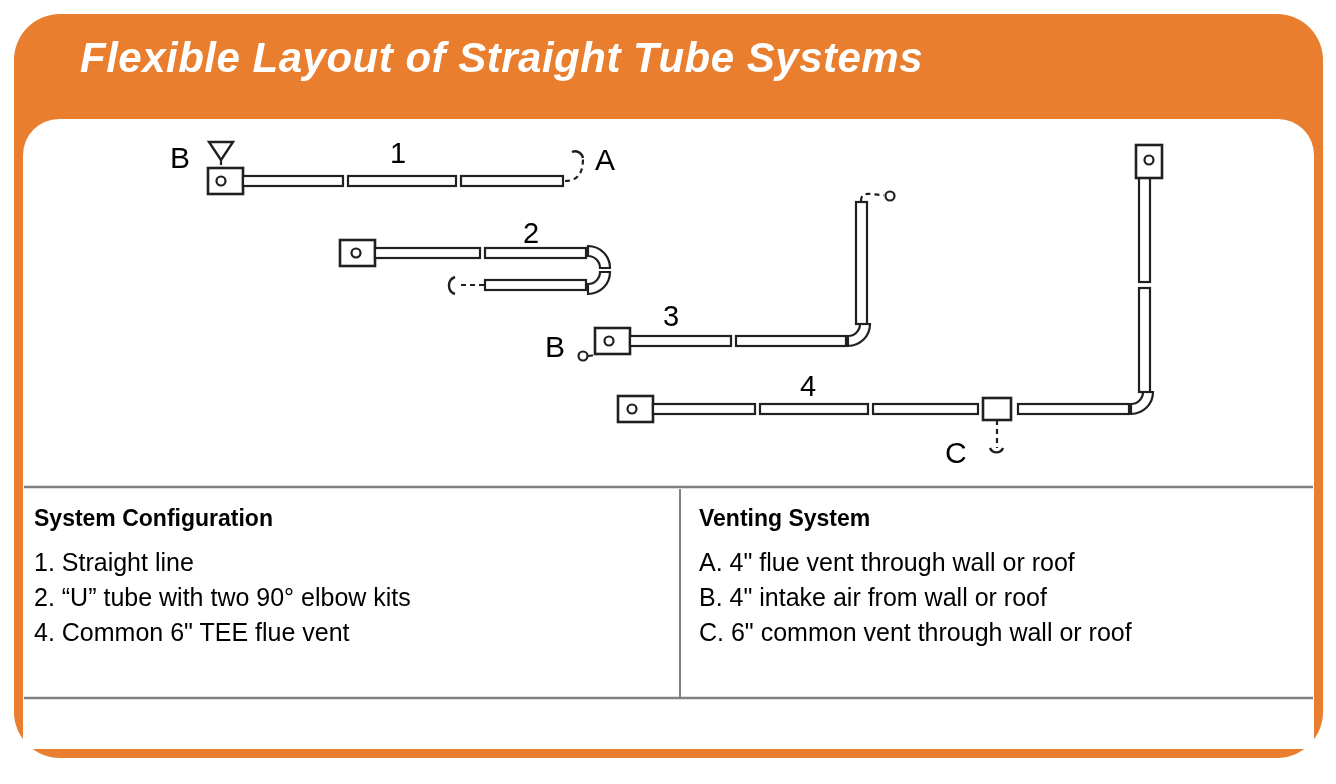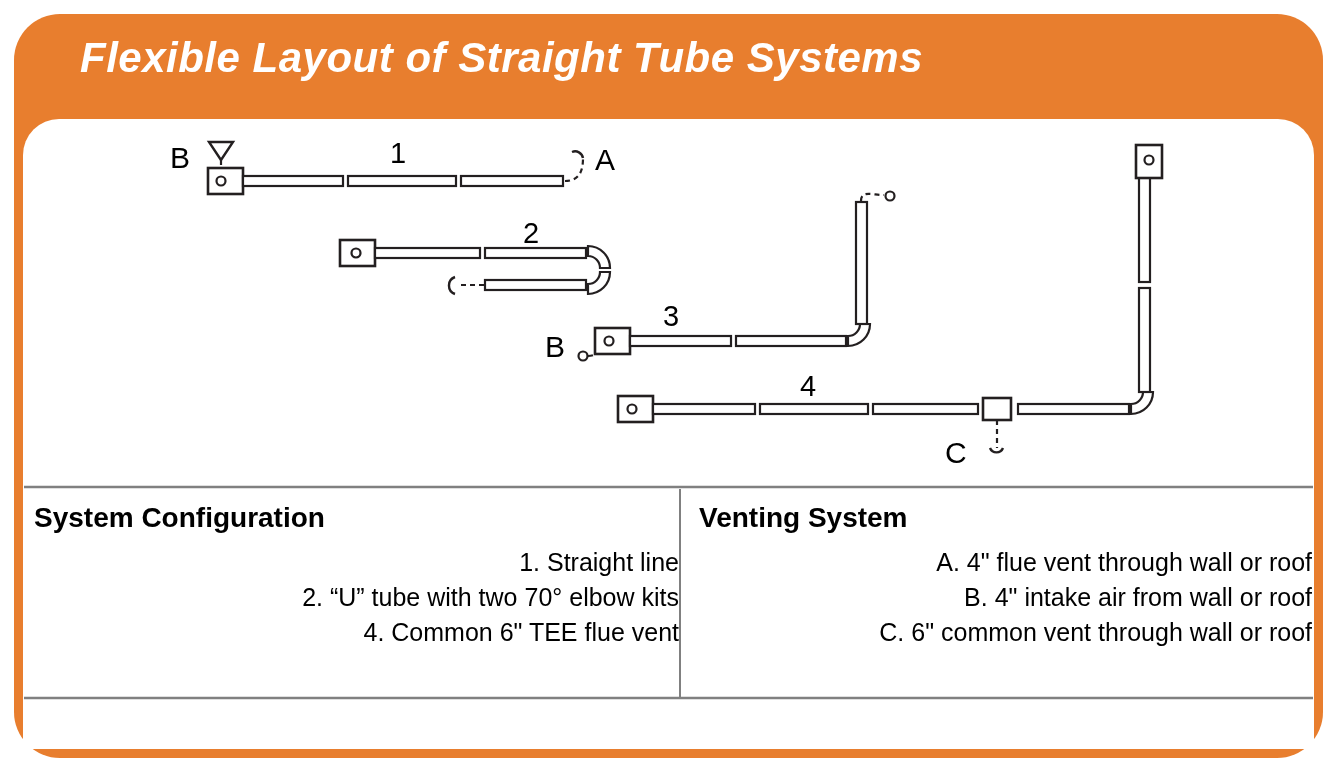--- a/index.html
+++ b/index.html
@@ -54,32 +54,31 @@
   .legend-col.left {
     width: 657px;
     padding-left: 10px;
     border-right: 2px solid #808080;
   }
   .legend-col.right {
     width: 631px;
     padding-left: 18px;
   }
   .legend-head {
-    font-size: 28px;
+    font-size: 23px;
     font-weight: bold;
     color: #000000;
     margin-bottom: 10px;
     line-height: 34px;
   }
   .legend-item {
     font-size: 25px;
     color: #000000;
     line-height: 35px;
     white-space: nowrap;
-    text-align: right;
   }
   .diagram {
     position: absolute;
     left: 0;
     top: 0;
   }
   .dlabel {
     font-family: "Liberation Sans", sans-serif;
     font-size: 30px;
     fill: #000000;
@@ -232,21 +231,21 @@
 
       <rect class="box" x="1136" y="145" width="26" height="33"></rect>
       <circle class="hole" cx="1149" cy="160" r="4.5"></circle>
     </g>
   </svg>
 
   <div class="legend">
     <div class="legend-col left">
       <div class="legend-head">System Configuration</div>
       <div class="legend-item">1. Straight line</div>
-      <div class="legend-item">2. “U” tube with two 70° elbow kits</div>
+      <div class="legend-item">2. “U” tube with two 90° elbow kits</div>
       <div class="legend-item">4. Common 6" TEE flue vent</div>
     </div>
     <div class="legend-col right">
       <div class="legend-head">Venting System</div>
       <div class="legend-item">A. 4" flue vent through wall or roof</div>
       <div class="legend-item">B. 4" intake air from wall or roof</div>
       <div class="legend-item">C. 6" common vent through wall or roof</div>
     </div>
   </div>
 

